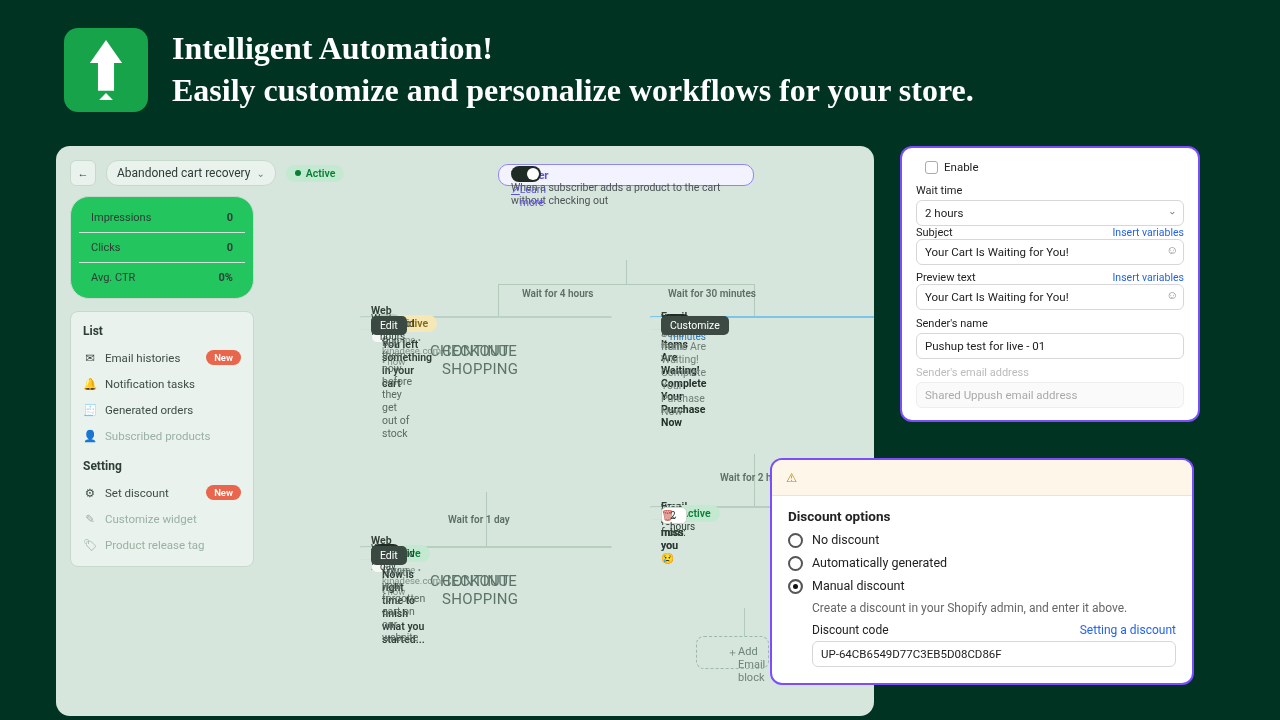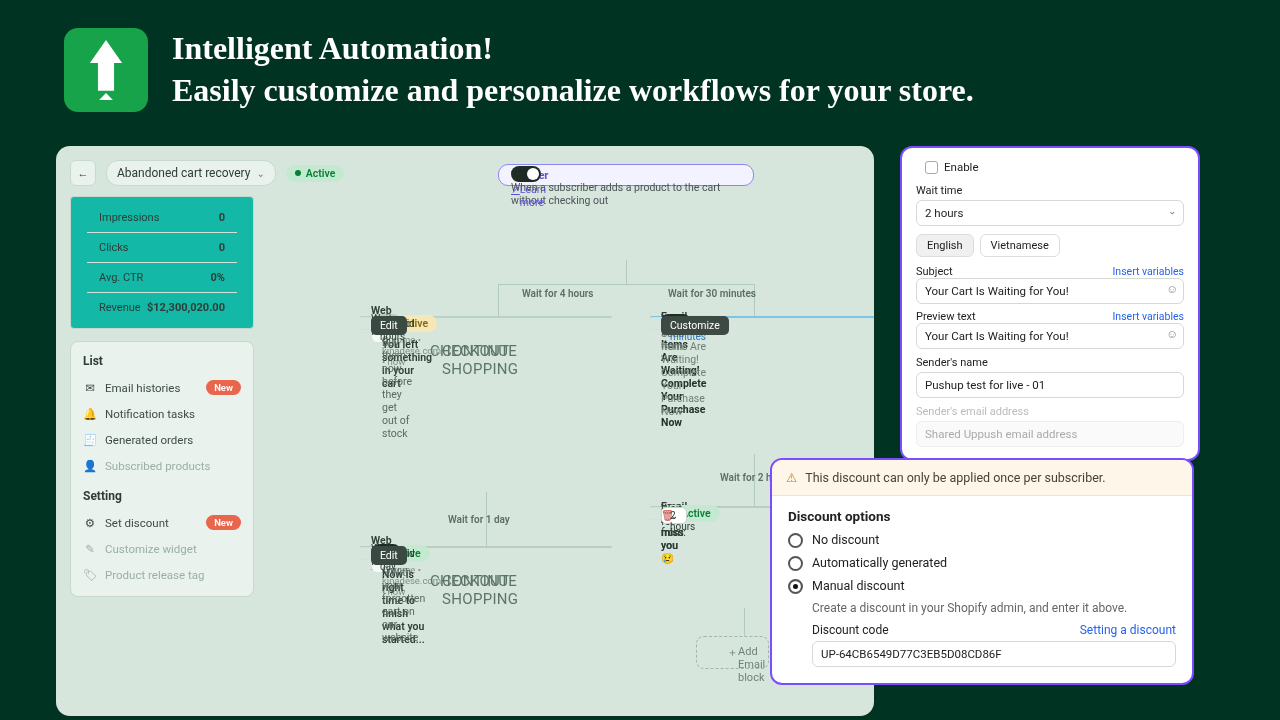--- a/index.html
+++ b/index.html
@@ -63,22 +63,22 @@
 .pill.green { background:#c3ead0; color:#0a7d36; }
 .pill.green::before{content:"";width:6px;height:6px;background:#0a7d36;border-radius:50%;}
 .pill.yellow { background:#f6e7b6; color:#806a13; }
 .pill.yellow::before{content:"";width:6px;height:6px;background:#a4870f;border-radius:50%;}
 .pill.orange { background:#e9654b; color:#fff; font-size:9.5px; padding:2px 8px;}
 
 .left-col {
   width: 184px; position:absolute; left:14px; top:50px;
 }
 .stats {
-  background:#14b8a6; border:1px solid #c7d8cd; border-radius:4px;
-  padding: 6px 16px;
+  background:#22c55e; border:1px solid #c7d8cd; border-radius:19px;
+  padding: 6px 8px;
 }
 .stats .row{
   display:flex;justify-content:space-between;padding:8px 12px;font-size:11px;
 }
 .stats .row + .row { border-top:1px solid #d2e1d7;}
 .stats .value{font-weight:700;}
 
 .side-panel {
   background:#e9f2ec;border:1px solid #c7d8cd;border-radius:8px;
   padding:8px 4px; margin-top:12px;
@@ -230,24 +230,20 @@
           <span class="value">0</span>
         </div>
       <div class="row">
           <span>Clicks</span>
           <span class="value">0</span>
         </div>
       <div class="row">
           <span>Avg. CTR</span>
           <span class="value">0%</span>
         </div>
-      <div class="row">
-          <span>Revenue</span>
-          <span class="value">$12,300,020.00</span>
-        </div>
     </div>
 
     <div class="side-panel">
       <div class="section-title">List</div>
       <div class="side-item">
           <span class="ico">✉</span>
           <span>Email histories</span>
           <span class="badge pill orange">New</span>
         </div>
       <div class="side-item">
@@ -399,24 +395,20 @@
 
 <div class="panel-a">
   <div class="row-enable">
     <span class="chk"></span>
     <span>Enable</span>
   </div>
   <label>Wait time</label>
   <div class="sel">
       <div class="inp">2 hours</div>
     </div>
-  <div class="tabs">
-    <div class="tab active">English</div>
-    <div class="tab">Vietnamese</div>
-  </div>
   <div class="rowflex">
       <label style="margin:0">Subject</label>
       <a class="link">Insert variables</a>
     </div>
   <div class="with-emoji">
       <div class="inp">Your Cart Is Waiting for You!</div>
       <span class="emoji">☺</span>
     </div>
   <div class="rowflex" style="margin-top:6px;">
       <label style="margin:0">Preview text</label>
@@ -428,21 +420,20 @@
     </div>
   <label>Sender's name</label>
   <div class="inp">Pushup test for live - 01</div>
   <label class="faded">Sender's email address</label>
   <div class="inp readonly">Shared Uppush email address</div>
 </div>
 
 <div class="panel-b">
   <div class="warn">
       <span class="wico">⚠</span>
-      <span>This discount can only be applied once per subscriber.</span>
     </div>
   <div class="content">
     <h4>Discount options</h4>
     <div class="radio">
         <span class="rdot"></span>
         <span>No discount</span>
       </div>
     <div class="radio">
         <span class="rdot"></span>
         <span>Automatically generated</span>

